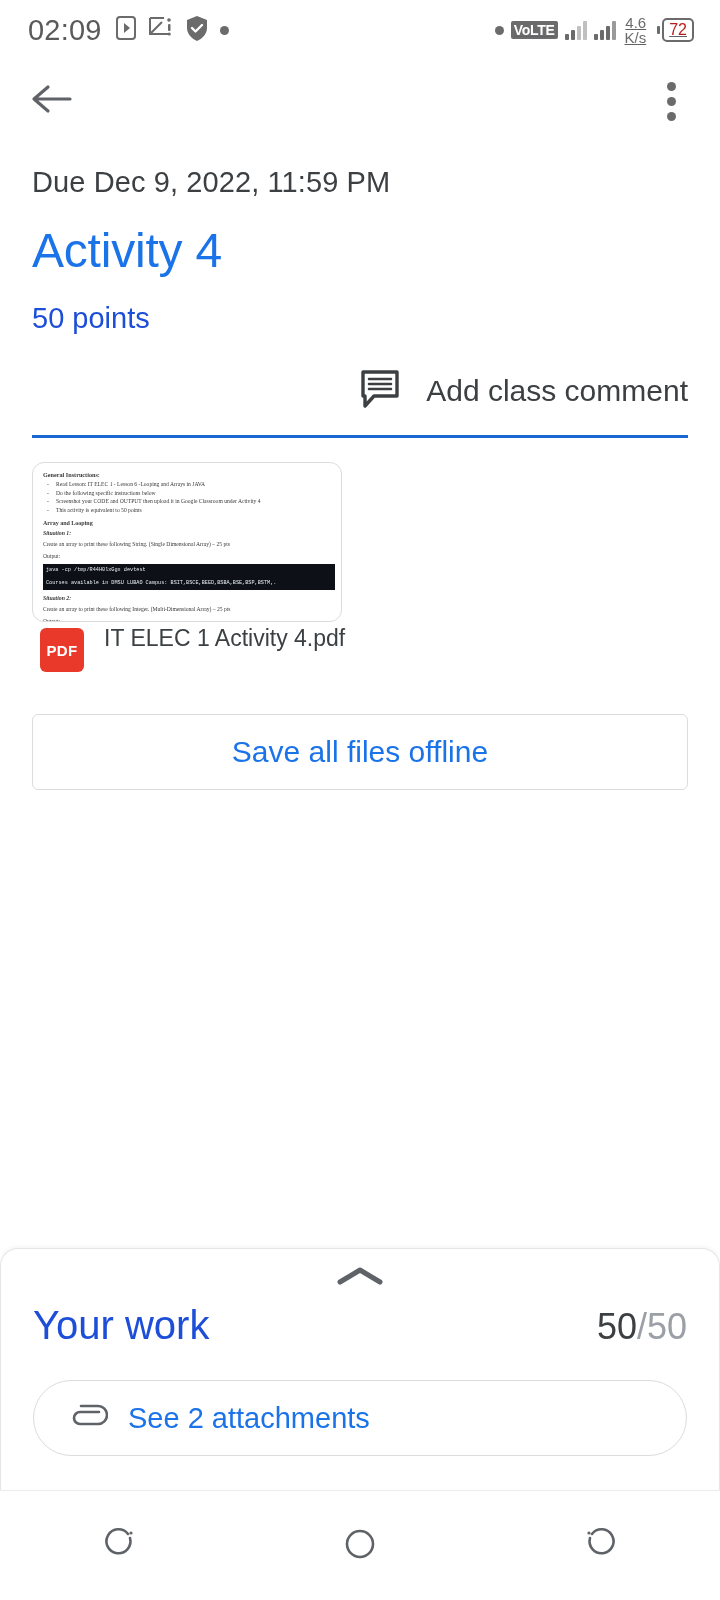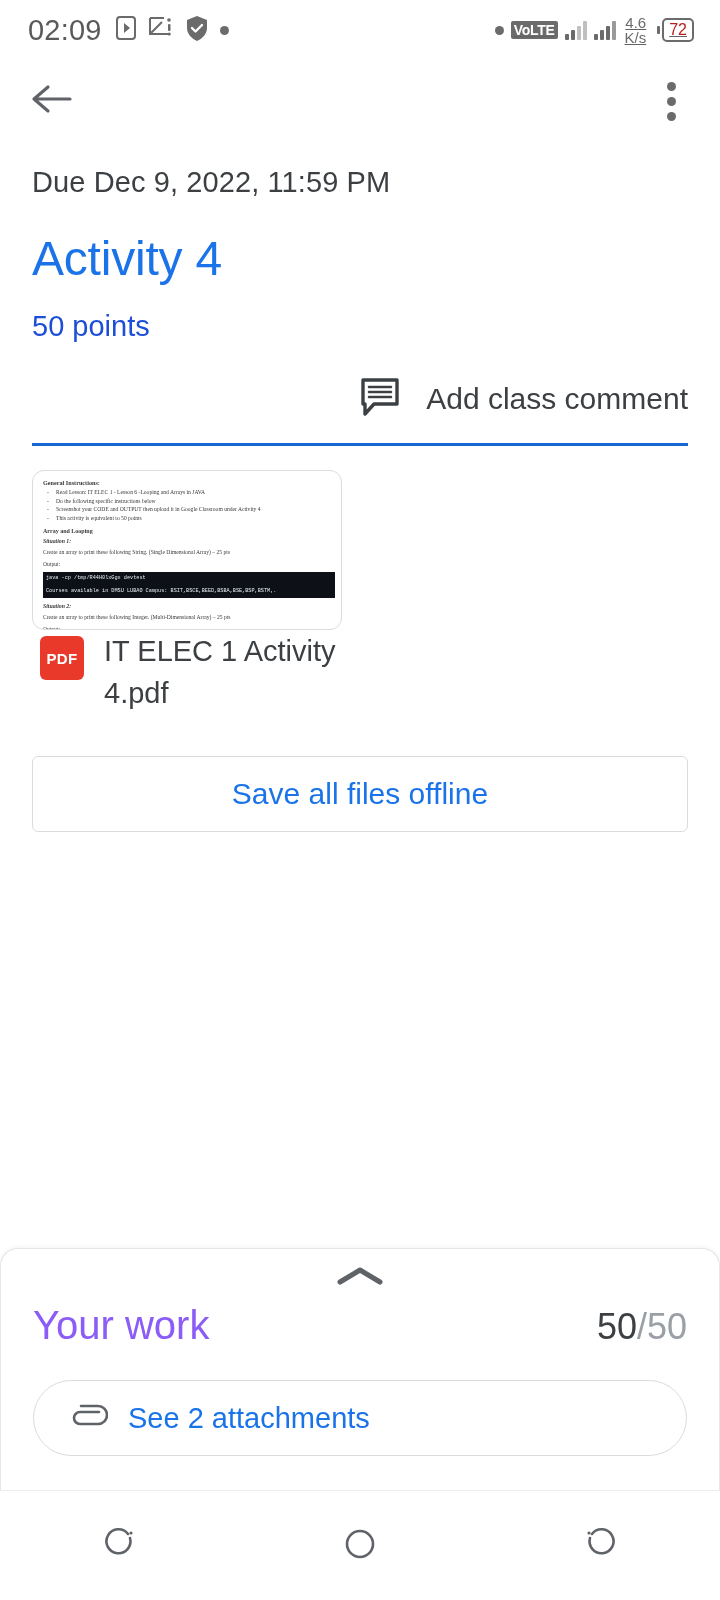--- a/index.html
+++ b/index.html
@@ -70,21 +70,21 @@
 
   
   .content { padding: 0 32px; }
   .due {
     font-size: 29px; color: #3c4043;
     margin-top: 24px;
     letter-spacing: 0.1px;
   }
   .title {
     font-size: 48px; color: #1a73e8;
-    margin-top: 32px;
+    margin-top: 24px;
     letter-spacing: -0.2px;
     font-weight: 400;
   }
   .points {
     font-size: 29px; color: #1d4ed8;
     margin-top: 24px;
   }
 
   .comment-row {
     display: flex; align-items: center; gap: 22px;
@@ -144,21 +144,21 @@
   }
   .pdf-badge {
     width: 44px; height: 44px; border-radius: 6px;
     background: #e8392a;
     color: #ffffff; font-size: 15px; font-weight: bold;
     display: flex; align-items: center; justify-content: center;
     letter-spacing: 0.3px;
     flex: none; margin-top: 6px;
   }
   .pdf-name {
-    font-size: 29px; color: #3c4043; line-height: 1.45;
+    font-size: 23px; color: #3c4043; line-height: 1.45;
     max-width: 300px;
   }
 
   
   .save-btn {
     margin-top: 42px;
     height: 76px;
     border: 1px solid #dadce0;
     border-radius: 6px;
     display: flex; align-items: center; justify-content: center;
@@ -179,21 +179,21 @@
     box-shadow: 0 -1px 4px rgba(0,0,0,0.05);
   }
   .sheet-chevron {
     width: 100%; display: flex; justify-content: center;
     padding-top: 16px; padding-bottom: 4px;
   }
   .sheet-head {
     display: flex; align-items: baseline; justify-content: space-between;
     padding-top: 8px;
   }
-  .your-work { font-size: 40px; color: #8b5cf6; font-weight: 400; }
+  .your-work { font-size: 40px; color: #1d4ed8; font-weight: 400; }
   .grade { font-size: 36px; color: #3c4043; }
   .grade .denom { color: #9aa0a6; }
   .attach-btn {
     margin-top: 32px; margin-bottom: 34px;
     height: 76px;
     border: 1px solid #dadce0;
     border-radius: 40px;
     display: flex; align-items: center; gap: 20px;
     padding-left: 34px;
     background: #ffffff;

